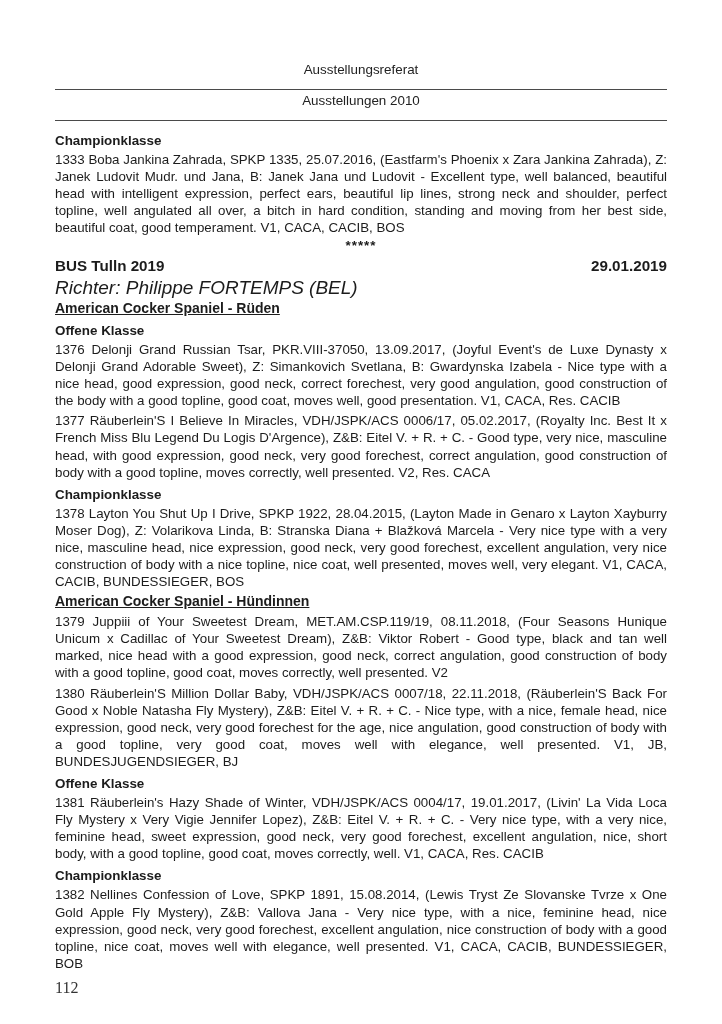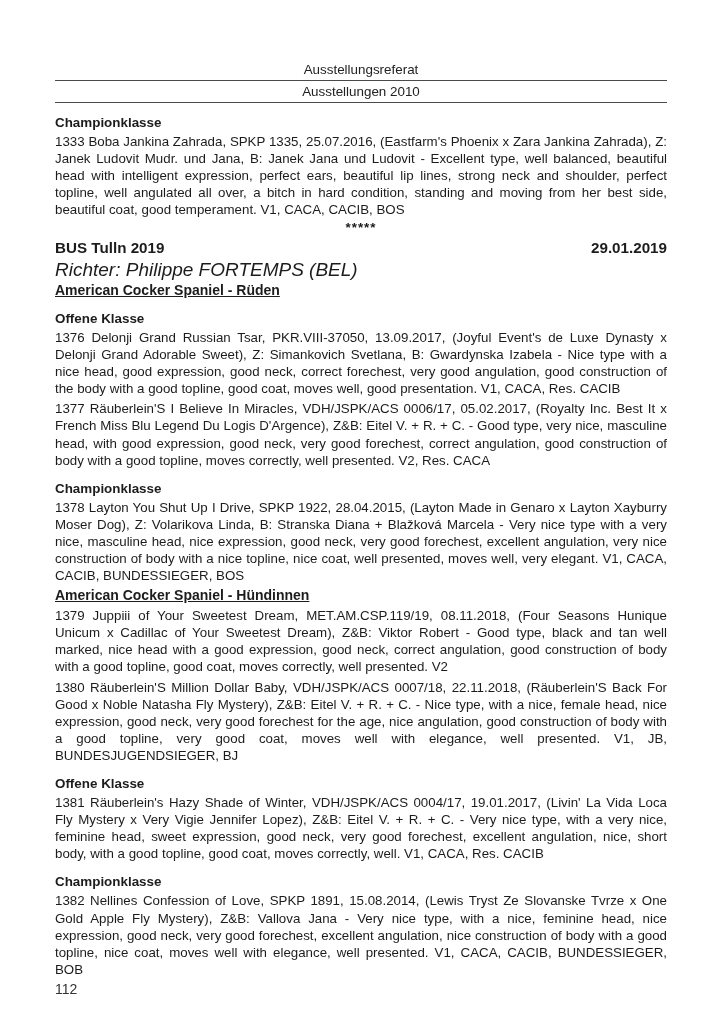--- a/index.html
+++ b/index.html
@@ -12,31 +12,31 @@
     color: #1c1c1c;
     overflow: hidden;
   }
   .content {
     padding: 62px 55px 0 55px; 
   }
   .doc-header-line {
     text-align: center;
     font-size: 13.4px;
     line-height: 15px;
-    padding-bottom: 3px;
+    padding-bottom: 12px;
     border-bottom: 1px solid #4a4a4a;
     margin-bottom: 3px;
     color: #222;
   }
   .doc-header { margin-bottom: 11px; }
   .class-heading {
     font-weight: bold;
     font-size: 13.4px;
     line-height: 17px;
-    margin: 11px 0 2px 0;
+    margin: 5px 0 2px 0;
   }
   .breed-heading-wrap {
     font-size: 14px;
     line-height: 17px;
     margin: 3px 0 3px 0;
   }
   .breed-heading {
     font-weight: bold;
     text-decoration: underline;
   }
@@ -66,22 +66,23 @@
     font-weight: bold;
     font-size: 15.2px;
     line-height: 18px;
     margin: 4px 0 5px 0;
     gap: 28px;
   }
   .page-number {
     position: absolute;
     left: 55px;
     bottom: 27px;
-    font-size: 14px;
+    font-size: 16px;
     color: #333;
+    font-family: Liberation Serif, serif;
   }
 </style>
 </head>
 <body>
 
 <div class="page">
   <div class="content">
     <div class="doc-header">
       <div class="doc-header-line">Ausstellungsreferat</div>
       <div class="doc-header-line">Ausstellungen 2010</div>

